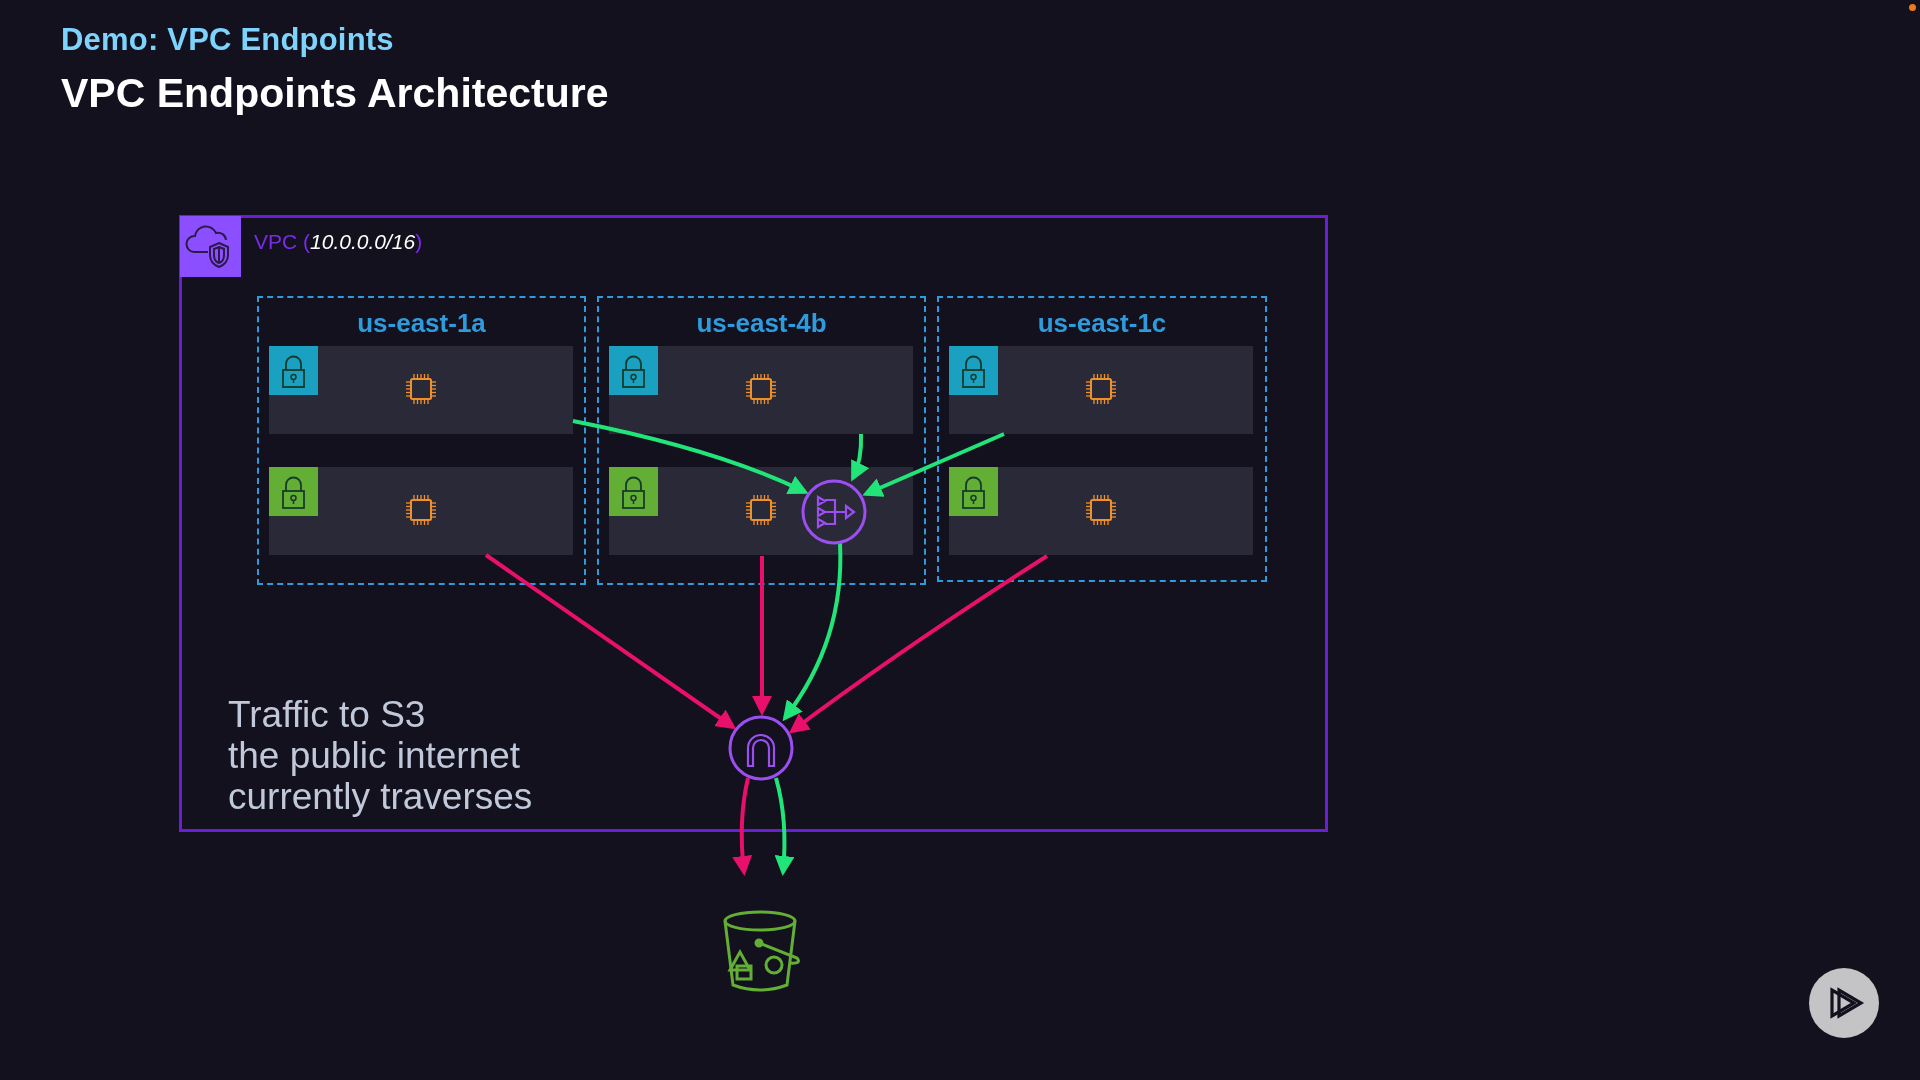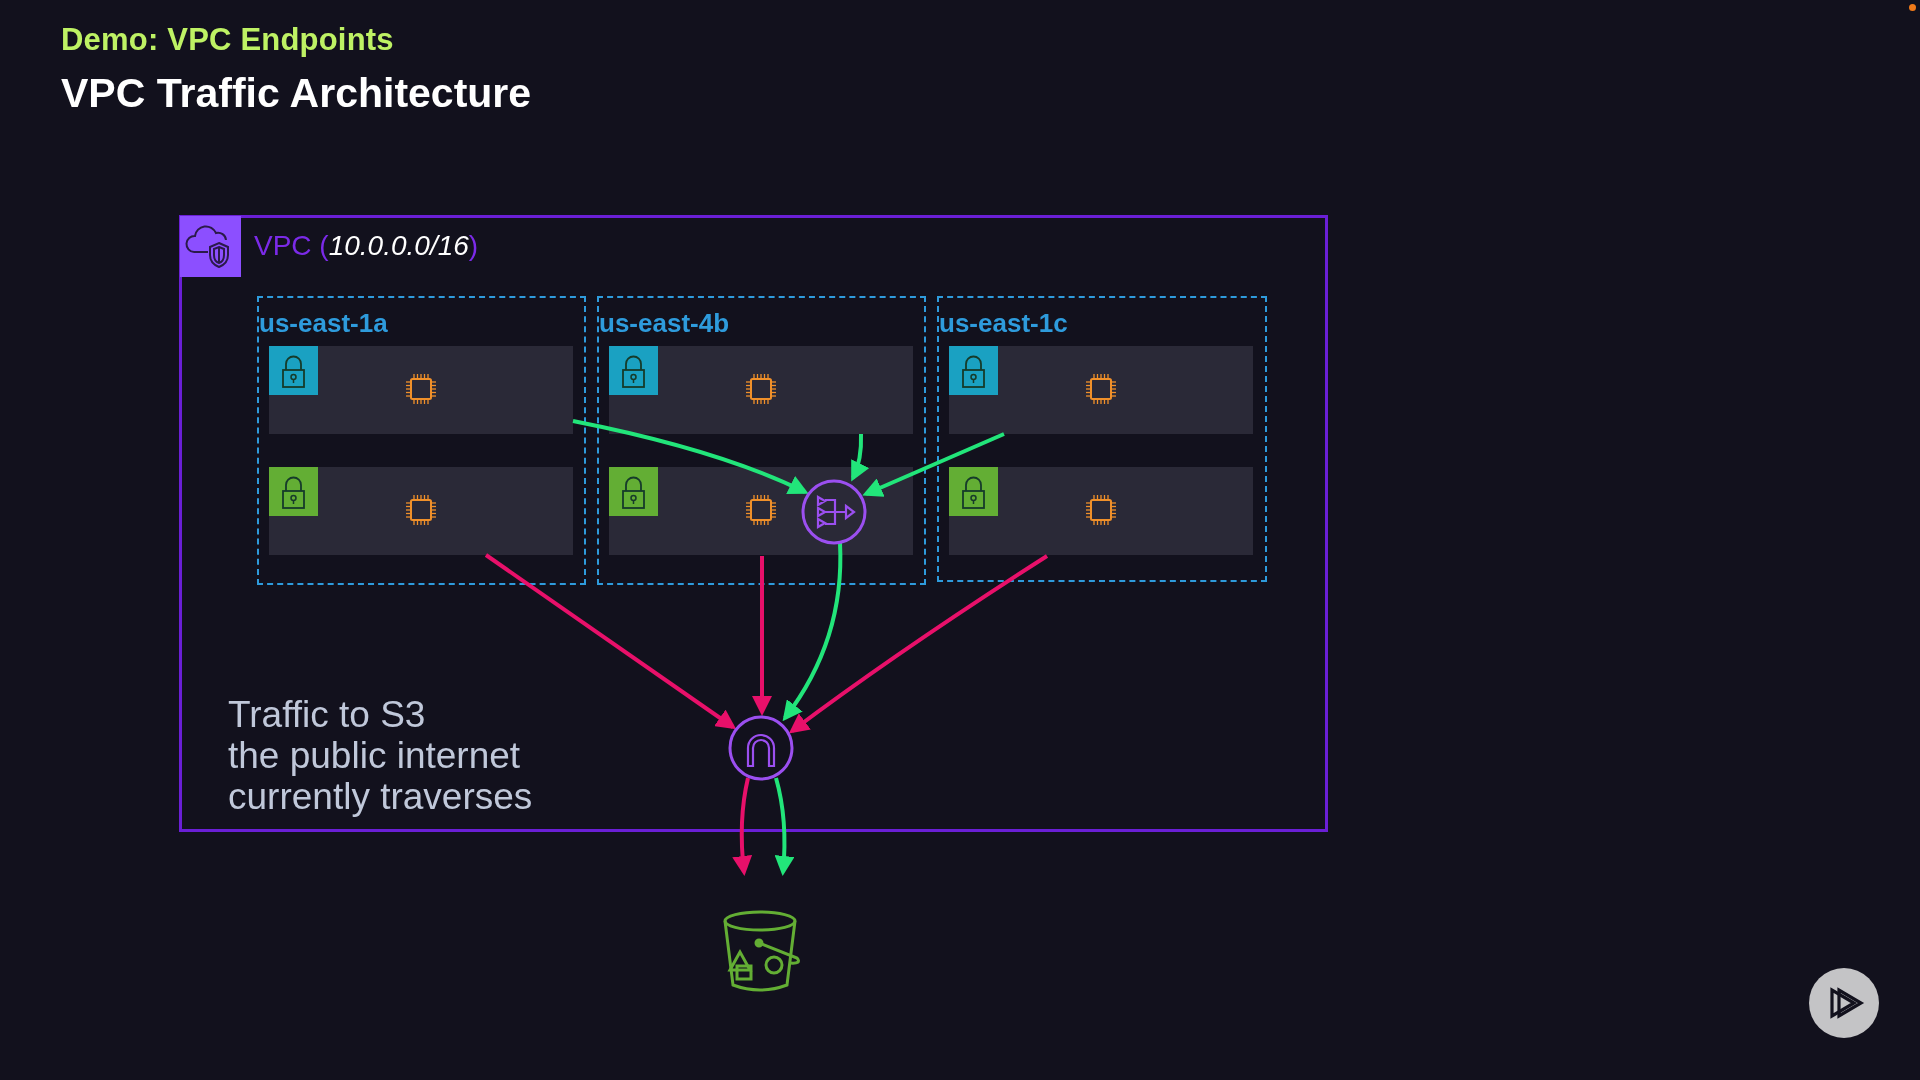--- a/index.html
+++ b/index.html
@@ -1,42 +1,42 @@
 <!DOCTYPE html>
 <html><head>
 <meta charset="utf-8">
 <style>
   html,body{margin:0;padding:0;}
   body{width:1920px;height:1080px;background:#12111d;position:relative;overflow:hidden;font-family:"Liberation Sans",sans-serif;}
-  .subtitle{position:absolute;left:61px;top:22px;font-size:31px;font-weight:700;color:#bef264;letter-spacing:0.2px;}
+  .subtitle{position:absolute;left:61px;top:22px;font-size:31px;font-weight:700;color:#7dd3fc;letter-spacing:0.2px;}
   .title{position:absolute;left:61px;top:70px;font-size:41px;font-weight:700;color:#ffffff;}
   .vpc{position:absolute;left:179px;top:215px;width:1149px;height:617px;border:3px solid #6a1fd6;box-sizing:border-box;}
   .vpc-icon{position:absolute;left:180px;top:216px;width:61px;height:61px;background:#8c4fff;}
-  .vpc-label{position:absolute;left:254px;top:230px;font-size:28px;color:#7b2ae8;}
+  .vpc-label{position:absolute;left:254px;top:230px;font-size:21px;color:#7b2ae8;}
   .vpc-label .cidr{color:#ffffff;font-style:italic;}
   .az{position:absolute;border:2px dashed #2e9bdc;box-sizing:border-box;}
-  .az-label{position:absolute;width:100%;top:10px;font-size:26px;font-weight:700;color:#2e9bdc;}
+  .az-label{position:absolute;width:100%;text-align:center;top:10px;font-size:26px;font-weight:700;color:#2e9bdc;}
   .subnet{position:absolute;background:#2a2937;}
   .lockbox{position:absolute;left:0;top:0;width:49px;height:49px;}
   .lockbox.pub{background:#1aa1c2;}
   .lockbox.priv{background:#63ae34;}
   .lockbox svg{position:absolute;left:0;top:0;}
   .chip{position:absolute;}
   .note{position:absolute;left:228px;top:694px;font-size:37px;line-height:41px;color:#c0c8da;}
   svg.overlay{position:absolute;left:0;top:0;}
   .logo{position:absolute;left:1809px;top:968px;width:70px;height:70px;border-radius:50%;background:#c4c4c6;}
   .dot{position:absolute;left:1909px;top:4px;width:7px;height:7px;border-radius:50%;background:#f07a1a;}
 </style>
 </head>
 <body>
 
 <div class="dot"></div>
 
 <div class="subtitle">Demo: VPC Endpoints</div>
-<div class="title">VPC Traffic Architecture</div>
+<div class="title">VPC Endpoints Architecture</div>
 
 <div class="vpc"></div>
 <div class="vpc-icon">
   <svg width="61" height="61" viewBox="0 0 61 61">
     <path d="M14 36 a8 8 0 0 1 1-16 a11 11 0 0 1 21-3 a8 8 0 0 1 10 7" fill="none" stroke="#2b1a4a" stroke-width="2"></path>
     <path d="M14 36 h14" fill="none" stroke="#2b1a4a" stroke-width="2"></path>
     <path d="M39 27 l9 4 v8 c0 6 -4 10 -9 12 c-5 -2 -9 -6 -9 -12 v-8 z" fill="none" stroke="#2b1a4a" stroke-width="2"></path>
     <path d="M39 31 l5 2 v6 c0 4 -2 7 -5 8 c-3 -1 -5 -4 -5 -8 v-6 z" fill="none" stroke="#2b1a4a" stroke-width="2"></path>
     <line x1="39" y1="31" x2="39" y2="47" stroke="#2b1a4a" stroke-width="2"></line>
   </svg>

